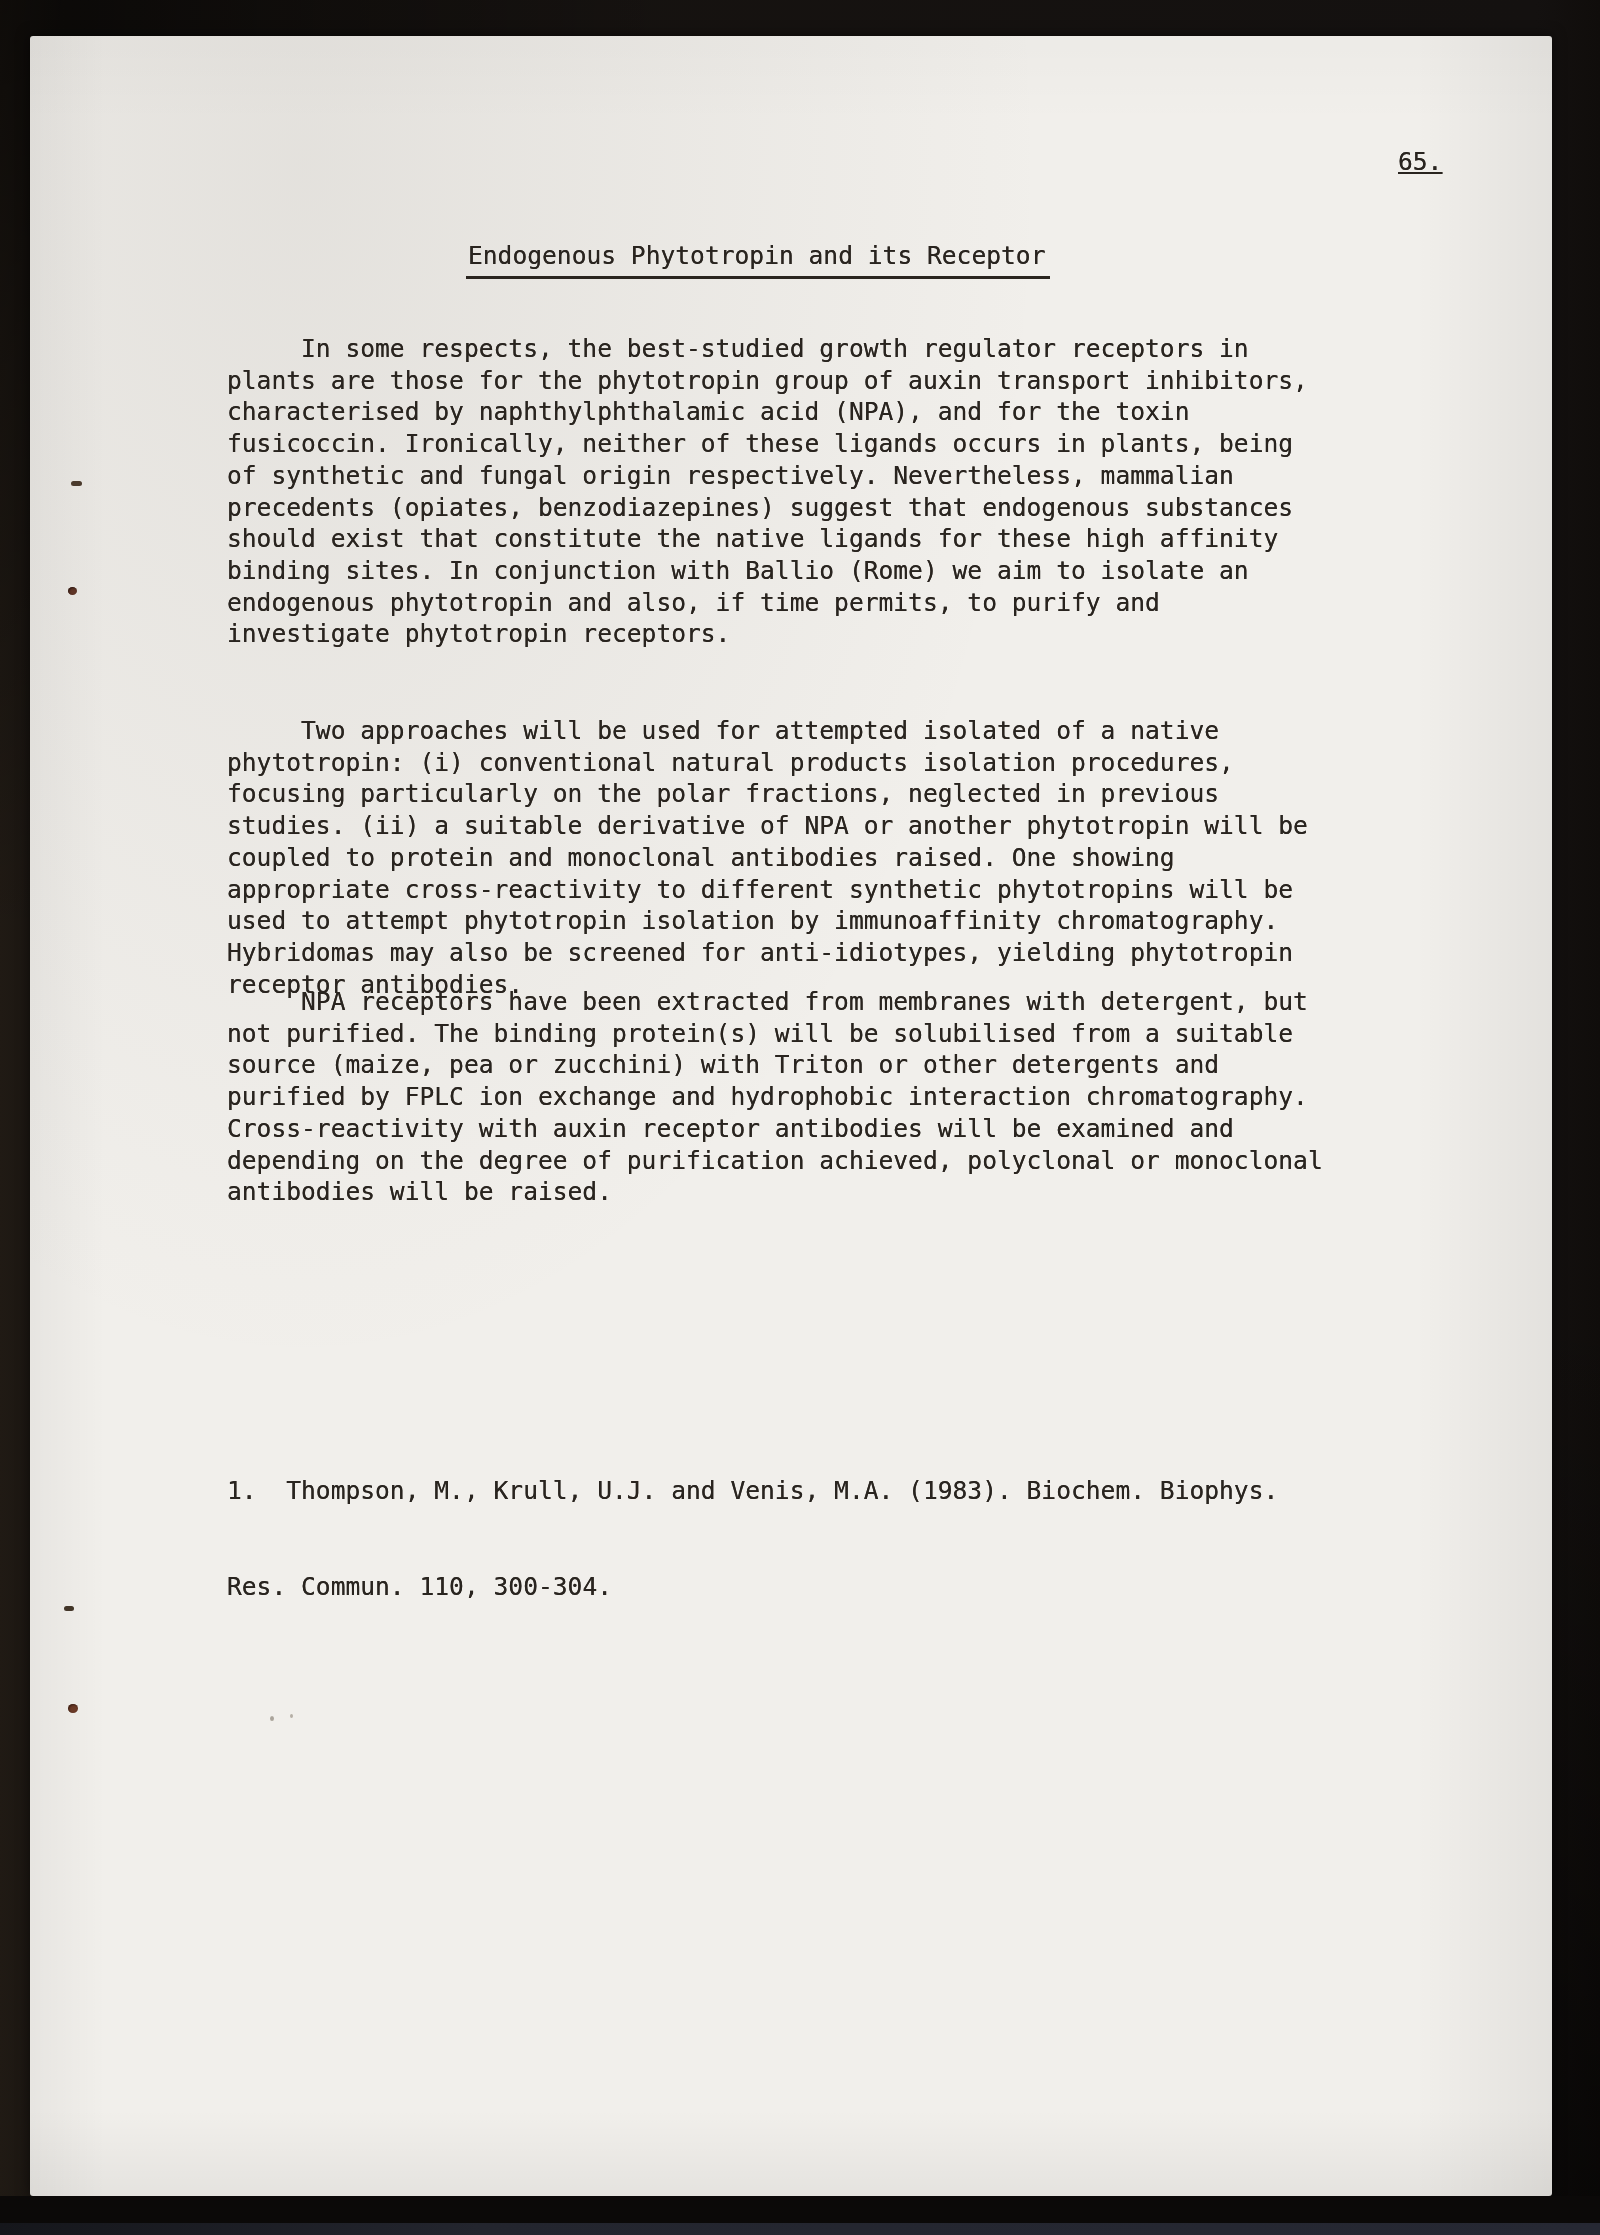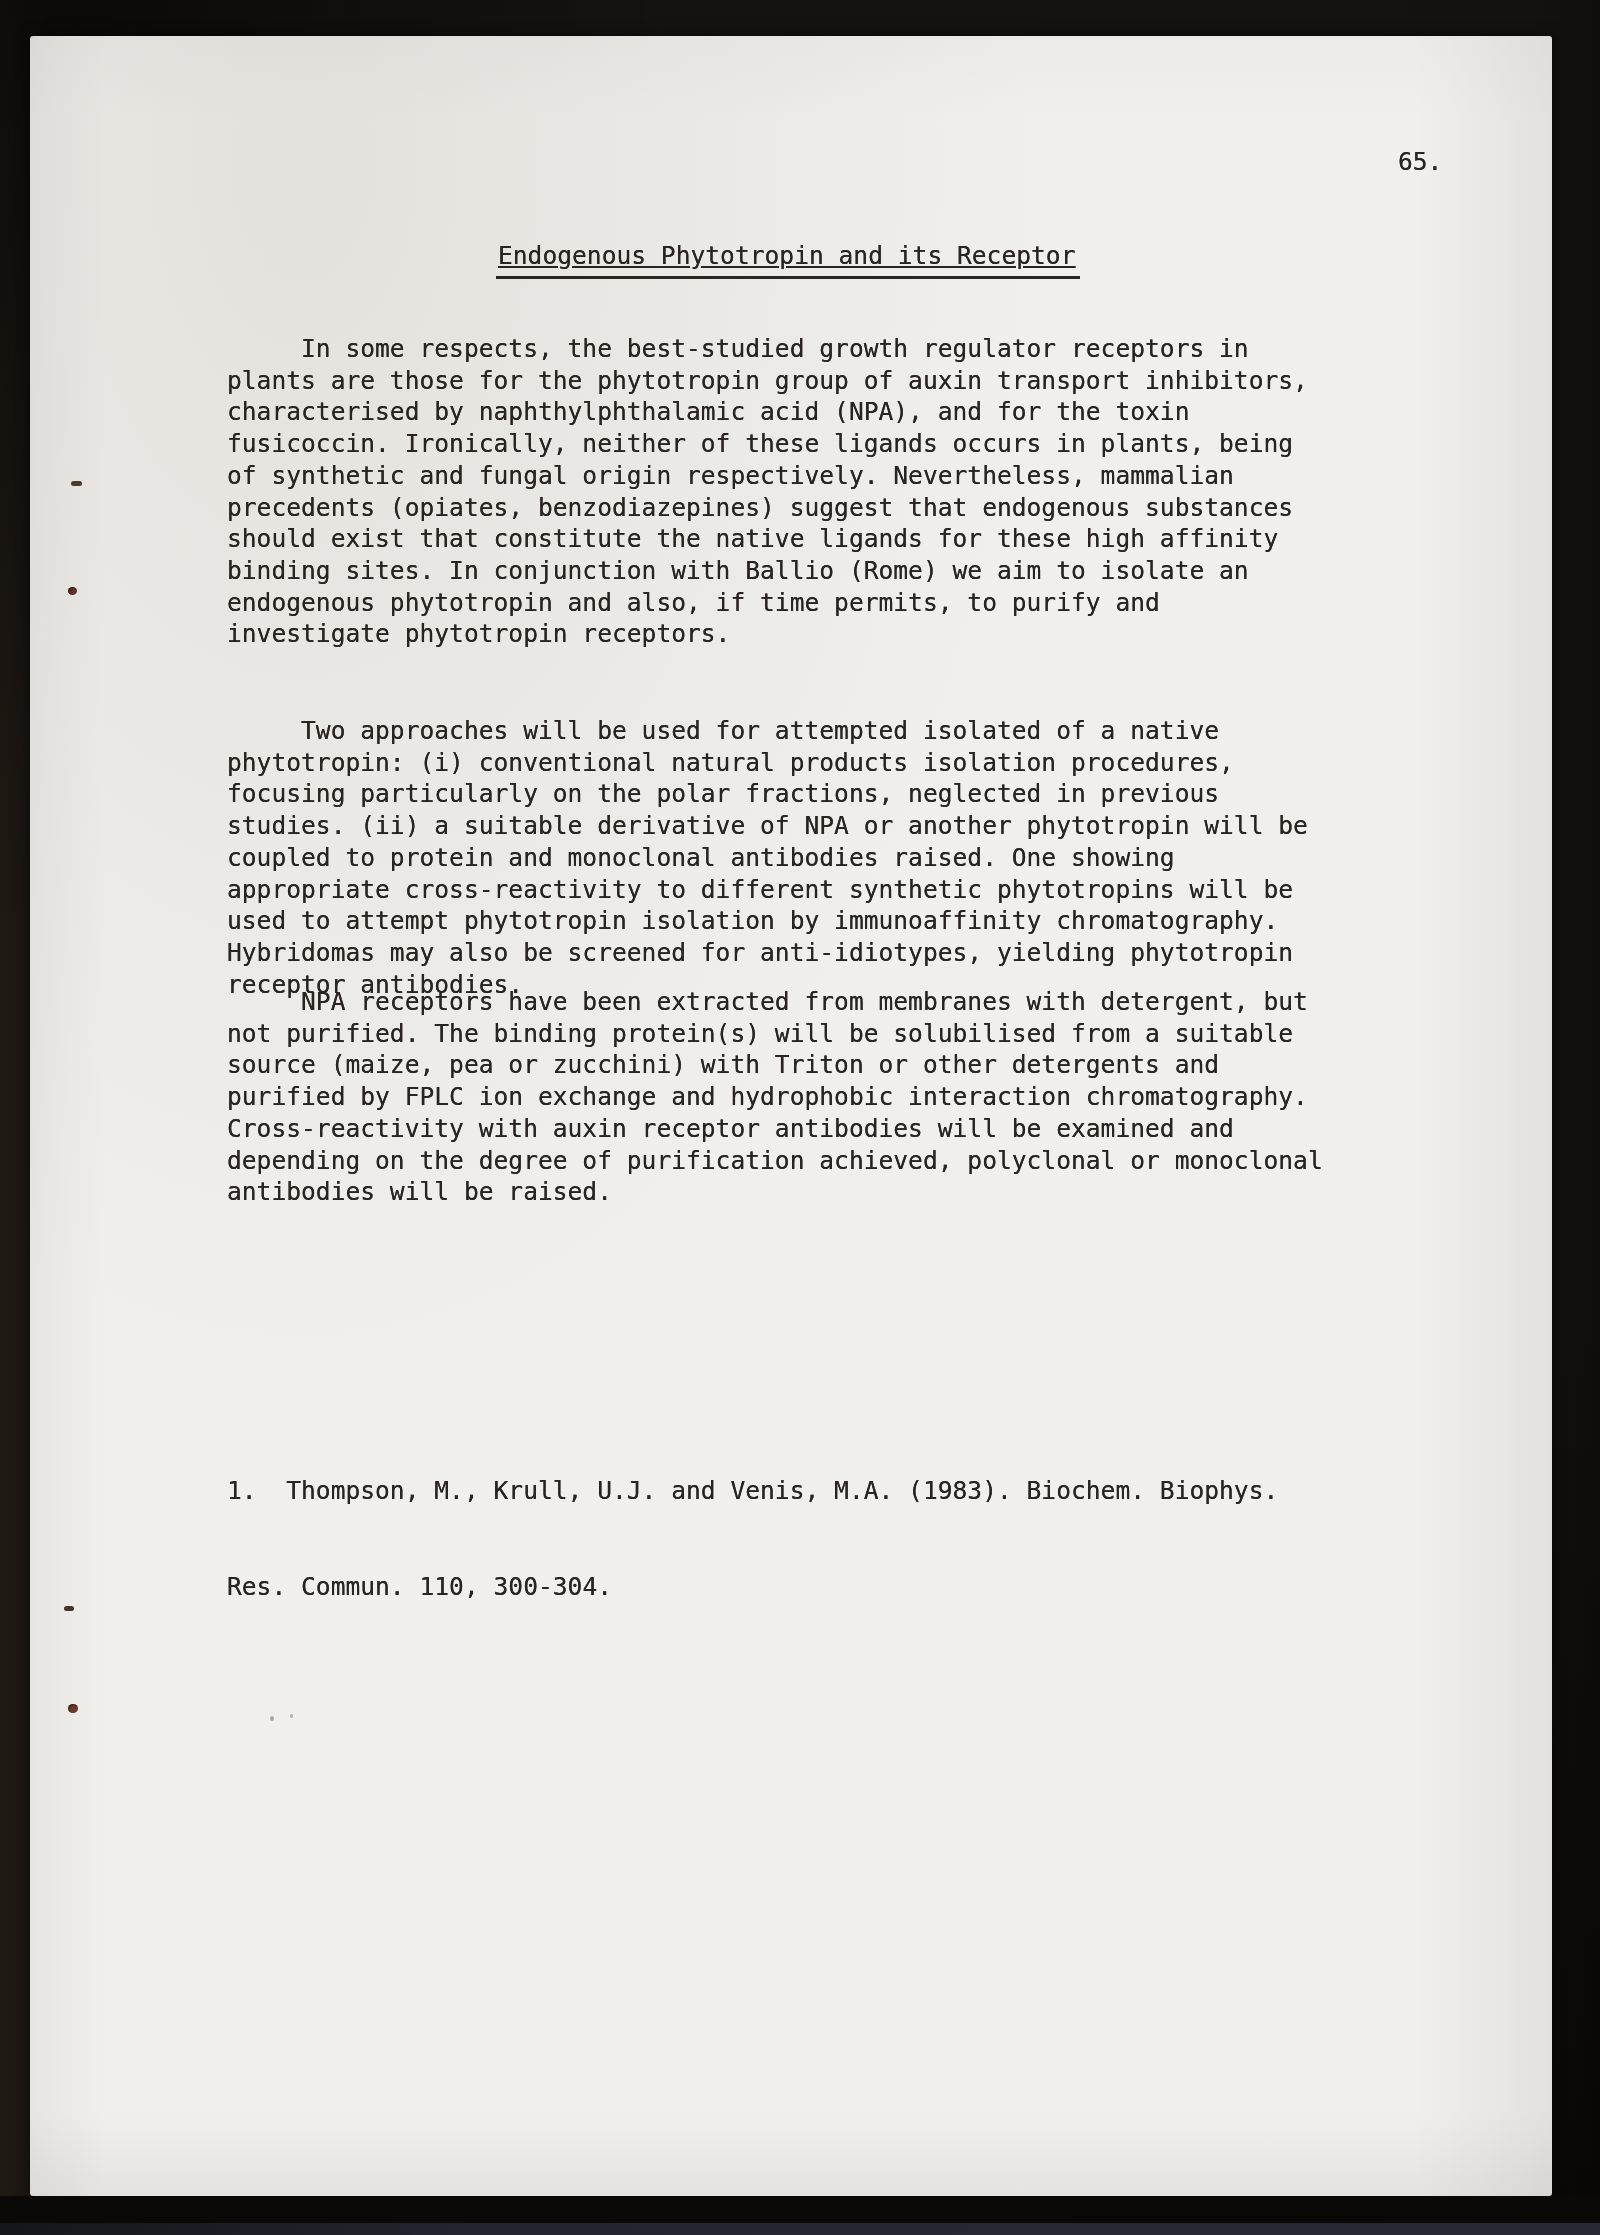--- a/index.html
+++ b/index.html
@@ -36,28 +36,27 @@
   }
   .typed {
     position: absolute;
     font-size: 24.6px;
     line-height: 31.7px;
     letter-spacing: 0;
     white-space: pre;
     color: #29241f;
     text-shadow: 0 0 0.5px rgba(43,38,32,0.85);
   }
-  .page-number { left: 1368px; top: 110px; }
+  .page-number { left: 1368px; top: 110px; text-decoration: underline; }
   .doc-title {
-    left: 466px; top: 204px;
+    left: 436px; top: 204px;
     font-weight: normal;
     margin: 0;
     padding: 0 5px 4px 2px;
     border-bottom: 3px solid #2a251f;
-    text-decoration: underline;
   }
   .para-1 { left: 197px; top: 297px; }
   .para-2 { left: 197px; top: 638px; margin-top: 41px; }
   .para-3 { left: 197px; top: 950px; }
   .para-4 { left: 197px; top: 1224px; }
   .reference { left: 197px; top: 1376px; }
   .underlined-vol {
     text-underline-offset: 5px;
     text-decoration-thickness: 2px;
   }

